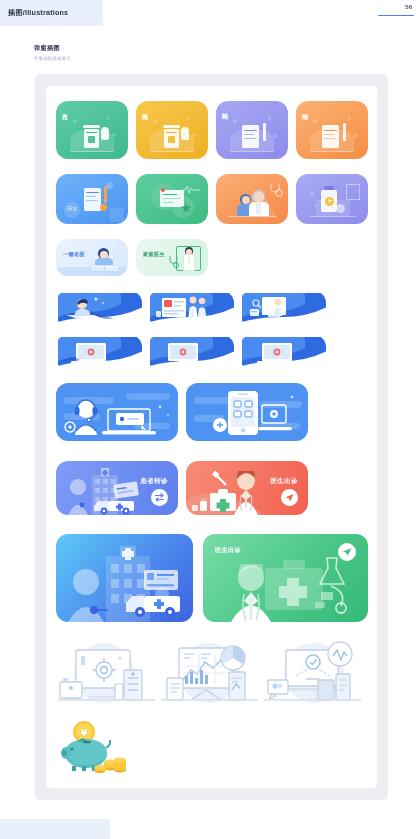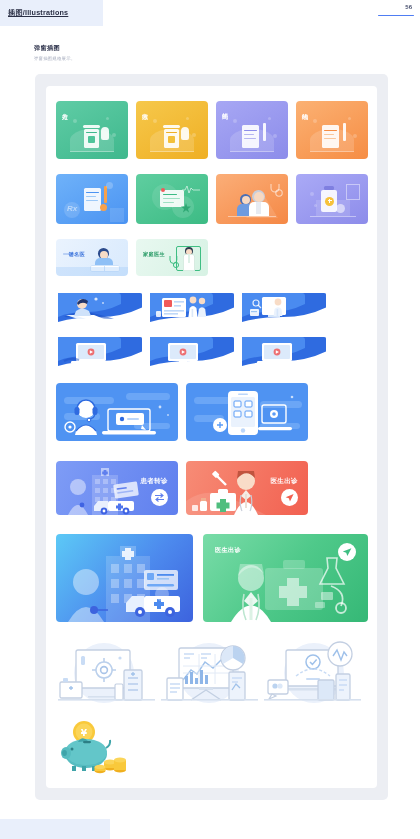--- a/index.html
+++ b/index.html
@@ -17,21 +17,20 @@
     background:#ffffff;
   }
   .topbar-left{
     position:absolute; top:0; left:0; width:103px; height:26px;
     background:#E9EFFB;
   }
   .topbar-title{
     position:absolute; top:8px; left:8px;
     font-size:7.2px; font-weight:bold; color:#2A2F45; letter-spacing:.2px;
     white-space:nowrap;
-    text-decoration:underline;
   }
   .topbar-num{
     position:absolute; top:4px; right:8px;
     font-size:6px; color:#4A5270; font-weight:bold;
   }
   .topbar-rule{
     position:absolute; top:15px; right:6px; width:36px; height:1.4px;
     background:#4F7DF3; border-radius:1px;
   }
 
@@ -59,21 +58,21 @@
   .sec-title{
     position:absolute; top:44px; left:34px;
     font-size:6.2px; font-weight:bold; color:#2B3049; letter-spacing:.3px;
   }
   .sec-sub{
     position:absolute; top:56px; left:34px;
     font-size:4.4px; color:#A7ADBE; letter-spacing:.2px;
   }
 
   
-  .card{ position:absolute; border-radius:4px; overflow:hidden; }
+  .card{ position:absolute; border-radius:12px; overflow:hidden; }
   .vlabel{
     position:absolute; top:7px; left:6px;
     font-size:6px; font-weight:bold; color:#fff;
     writing-mode:vertical-rl; text-orientation:upright;
     line-height:1.0; letter-spacing:0px; opacity:.95;
   }
   .hlabel{
     position:absolute; font-size:6.5px; font-weight:bold; color:#fff;
     letter-spacing:.4px; white-space:nowrap;
   }

